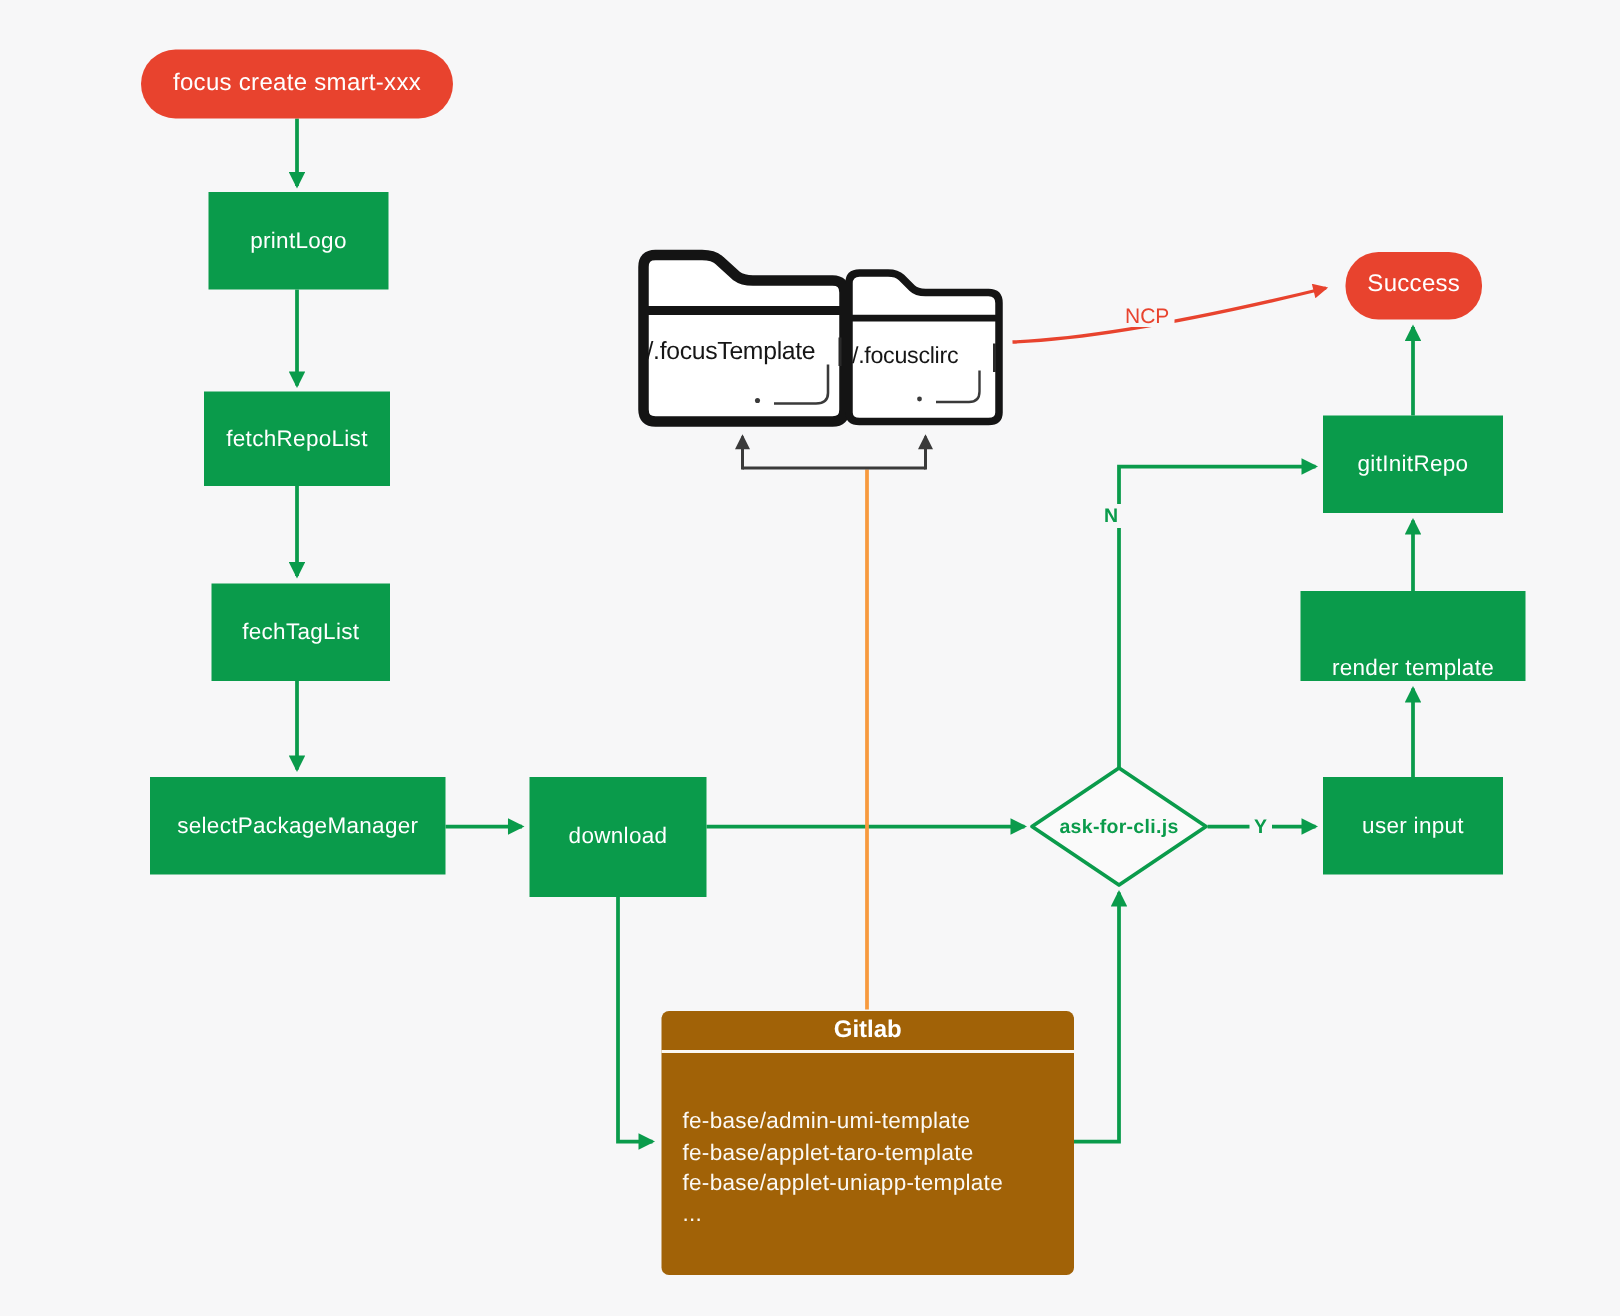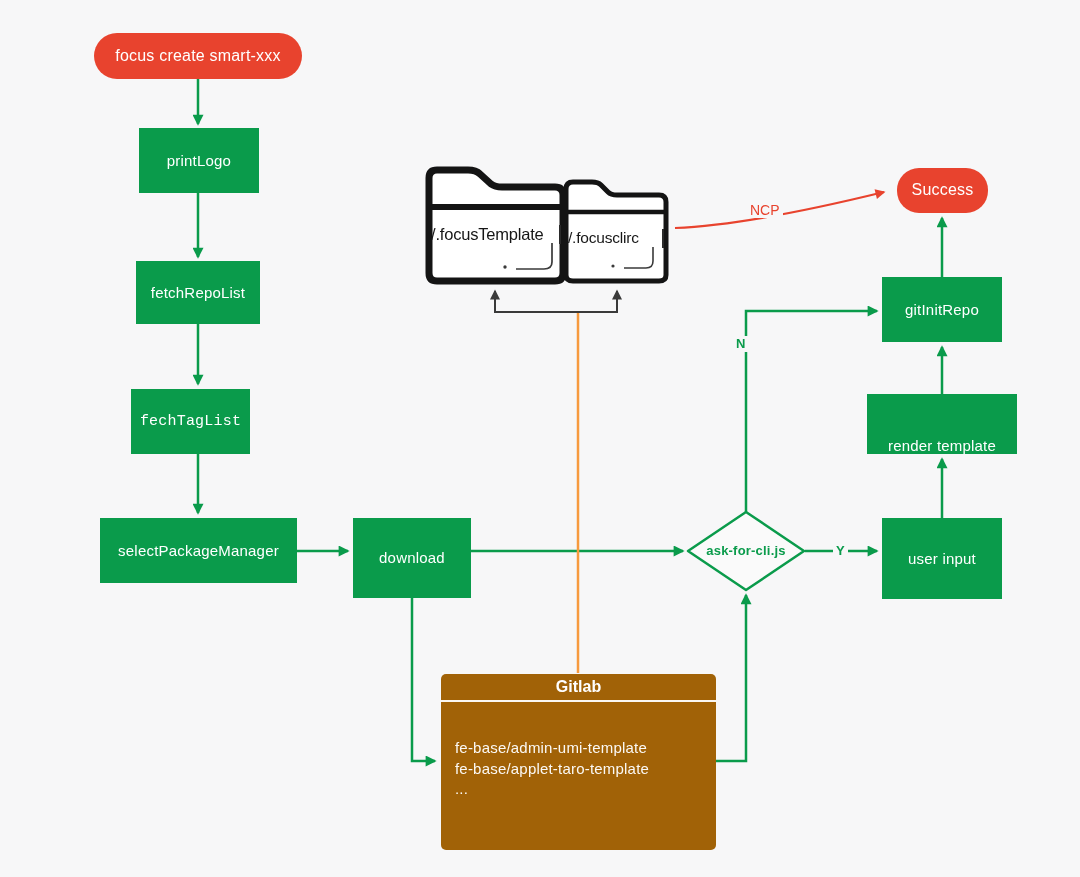--- a/index.html
+++ b/index.html
@@ -94,33 +94,33 @@
   </div>
 
   <div class="node rect" style="left:139px;top:128px;width:120px;height:65px;">
     <span>printLogo</span>
   </div>
 
   <div class="node rect" style="left:136px;top:261px;width:124px;height:63px;">
     <span>fetchRepoList</span>
   </div>
 
-  <div class="node rect" style="left:131px;top:389px;width:119px;height:65px;font-family:Liberation Mono, monospace;">
+  <div class="node rect" style="left:141px;top:389px;width:119px;height:65px;">
     <span>fechTagList</span>
   </div>
 
   <div class="node rect" style="left:100px;top:518px;width:197px;height:65px;">
     <span>selectPackageManager</span>
   </div>
 
   <div class="node rect" style="left:353px;top:518px;width:118px;height:80px;">
     <span>download</span>
   </div>
 
-  <div class="node rect" style="left:882px;top:518px;width:120px;height:81px;">
+  <div class="node rect" style="left:882px;top:518px;width:120px;height:65px;">
     <span>user input</span>
   </div>
 
   <div class="node rect" style="left:867px;top:394px;width:150px;height:60px;align-items:flex-end;">
     <span>render template</span>
   </div>
 
   <div class="node rect" style="left:882px;top:277px;width:120px;height:65px;">
     <span>gitInitRepo</span>
   </div>
@@ -142,17 +142,18 @@
 
   <div class="edge-label red" style="left:747px;top:202px;">NCP</div>
   <div class="edge-label" style="left:733px;top:336px;">N</div>
   <div class="edge-label" style="left:833px;top:543px;">Y</div>
 
   <div class="gitlab">
     <div class="gl-header">Gitlab</div>
     <div class="gl-body">
       <div>fe-base/admin-umi-template</div>
       <div>fe-base/applet-taro-template</div>
+      <div>fe-base/applet-uniapp-template</div>
       <div>...</div>
     </div>
   </div>
 
 </div>
 
 </body></html>

